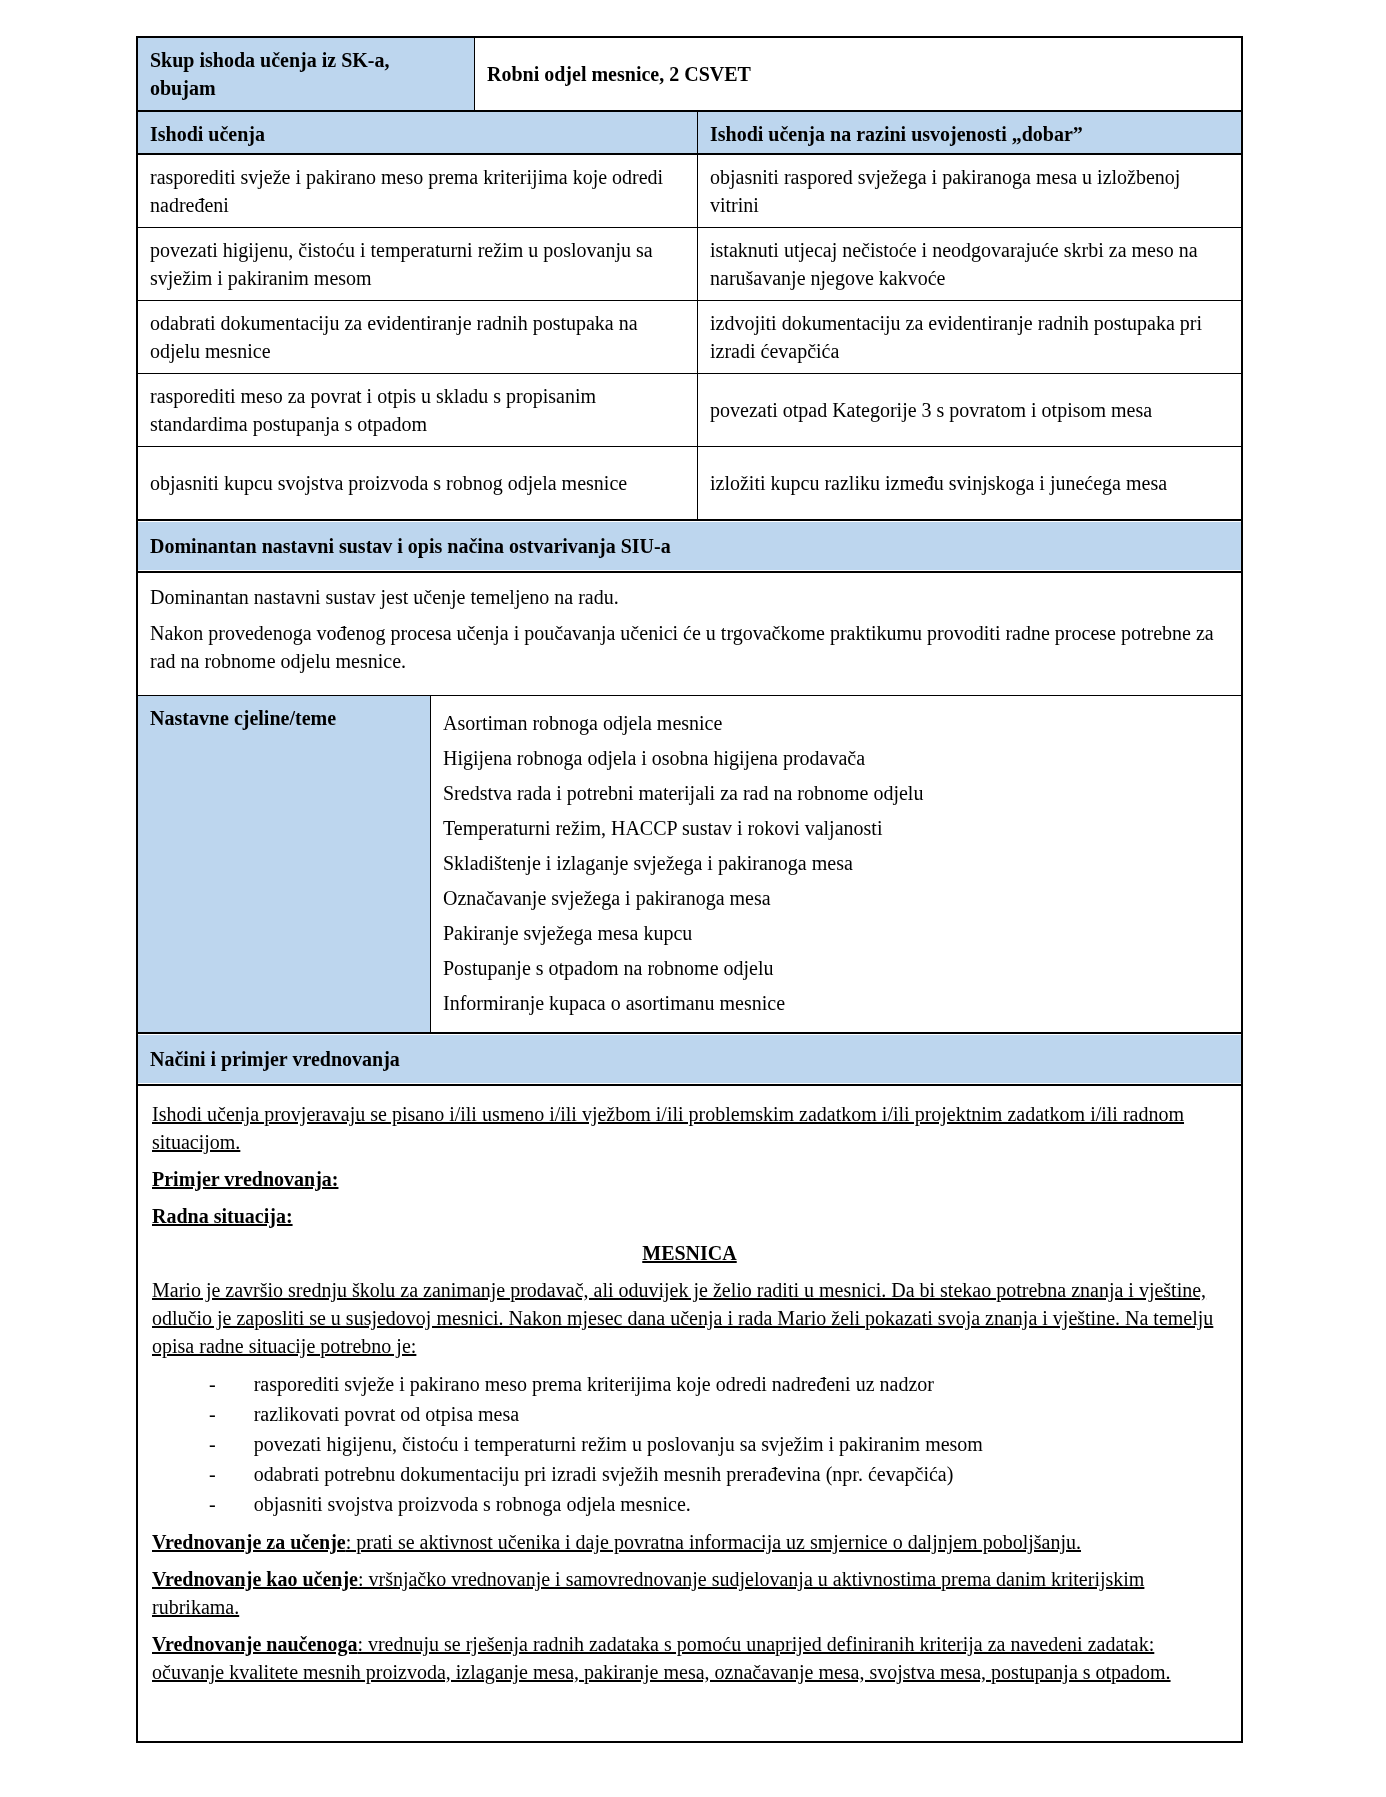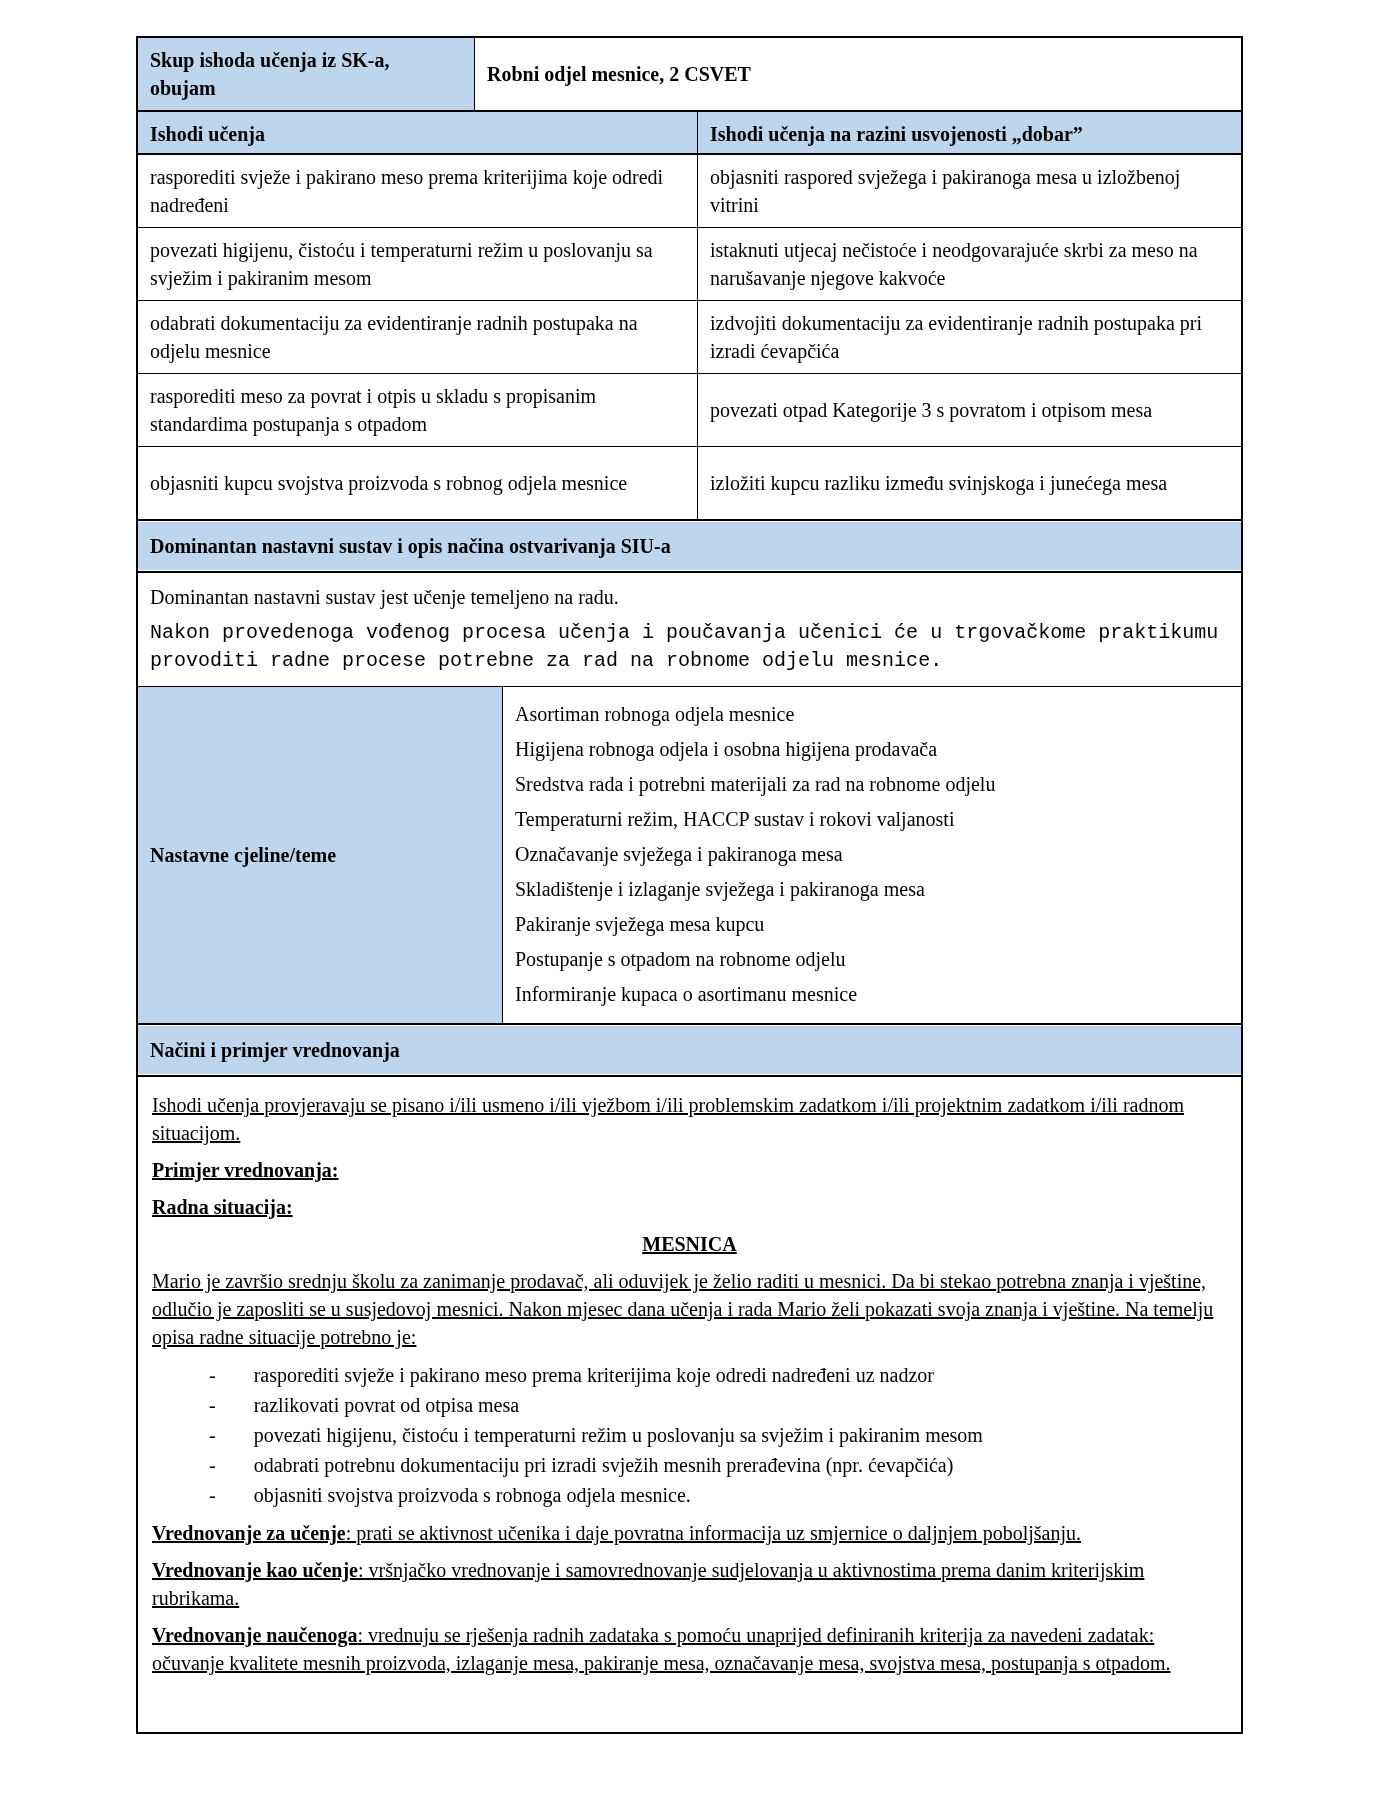--- a/index.html
+++ b/index.html
@@ -49,25 +49,25 @@
   .outcome-row { min-height: 73px; }
   .outcome-row .cell { display: flex; align-items: center; }
 
   
   .section-title-row { min-height: 53px; border-top: 1px solid #000; border-bottom: 2px solid #000000; align-items: center; }
   .section-title-row .cell { font-weight: bold; padding-top: 10px; padding-bottom: 10px; width: 100%; }
 
   
   .section-body { min-height: 110px; display: block; padding: 10px 12px; }
   .section-body p { margin: 0 0 8px 0; }
-  .section-body p:last-child { margin-bottom: 1px; font-family: Liberation Mono, monospace; }
+  .section-body p:last-child { margin-bottom: 10px; }
 
   
   .units-row { min-height: 337px; }
-  .units-label-cell { width: 364px; display: flex; align-items: center; font-weight: bold; }
+  .units-label-cell { width: 292px; display: flex; align-items: flex-start; font-weight: bold; }
   .topics-cell { flex: 1; padding-top: 10px; padding-bottom: 10px; }
   .topic { line-height: 35px; }
 
   
   .eval-body { min-height: 655px; display: block; padding: 14px 14px 12px 14px; }
   .eval-body p { margin: 0 0 9px 0; text-decoration: underline; }
   .eval-center { text-align: center; font-weight: bold; margin: 2px 0 9px 0; }
   .tasks { margin: 0 0 9px 0; }
   .task { display: flex; line-height: 30px; }
   .task-dash { margin-left: 57px; }
@@ -144,22 +144,22 @@
 
   <div class="row units-row">
     <div class="cell blue units-label-cell">
       <span>Nastavne cjeline/teme</span>
     </div>
     <div class="cell topics-cell">
       <div class="topic">Asortiman robnoga odjela mesnice</div>
       <div class="topic">Higijena robnoga odjela i osobna higijena prodavača</div>
       <div class="topic">Sredstva rada i potrebni materijali za rad na robnome odjelu</div>
       <div class="topic">Temperaturni režim, HACCP sustav i rokovi valjanosti</div>
+      <div class="topic">Skladištenje i izlaganje svježega i pakiranoga mesa</div>
       <div class="topic">Označavanje svježega i pakiranoga mesa</div>
-      <div class="topic">Skladištenje i izlaganje svježega i pakiranoga mesa</div>
       <div class="topic">Pakiranje svježega mesa kupcu</div>
       <div class="topic">Postupanje s otpadom na robnome odjelu</div>
       <div class="topic">Informiranje kupaca o asortimanu mesnice</div>
     </div>
   </div>
 
   <div class="row section-title-row">
     <div class="cell blue">Načini i primjer vrednovanja</div>
   </div>
   <div class="row eval-body">

